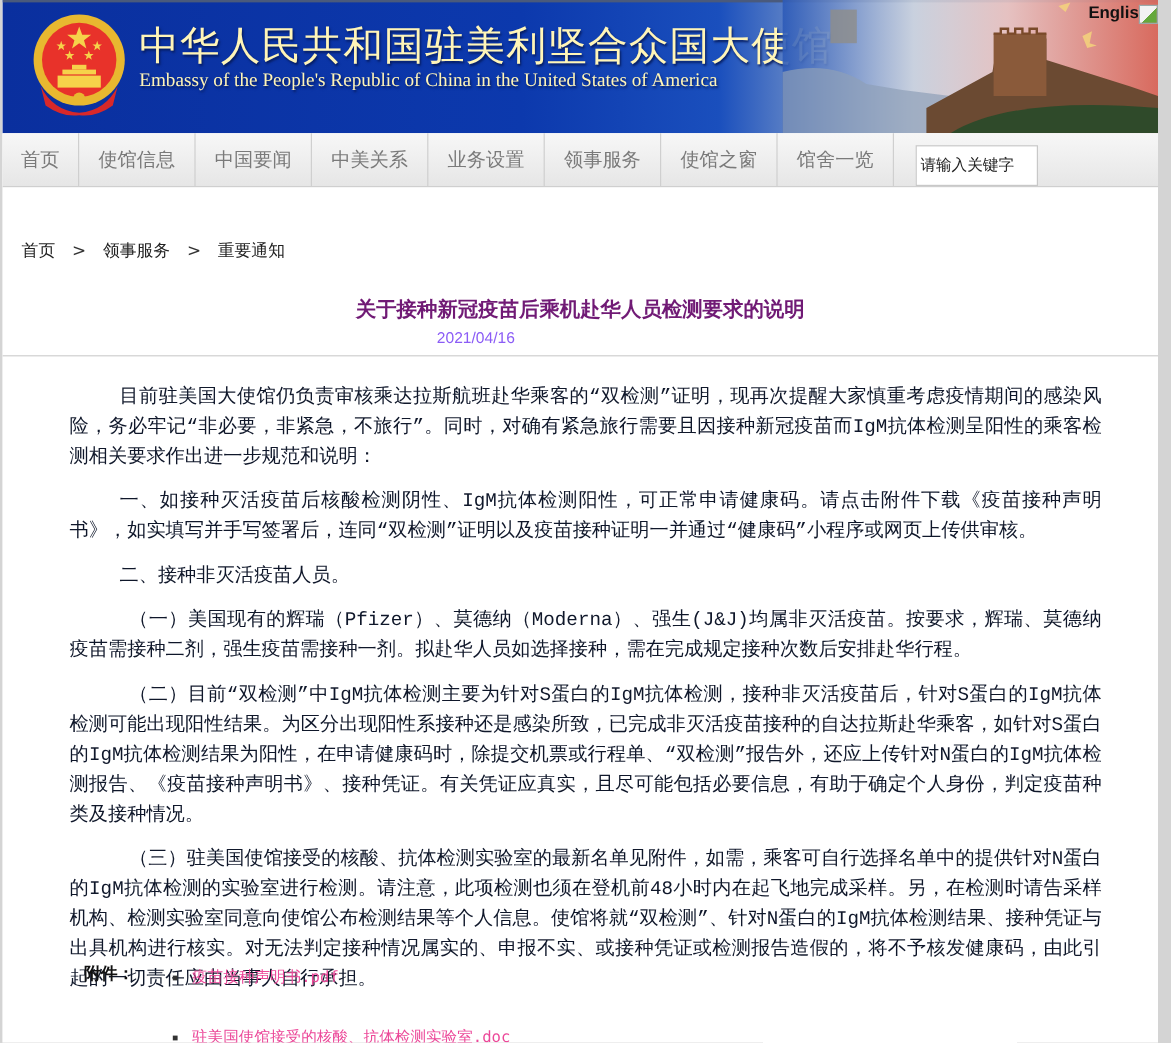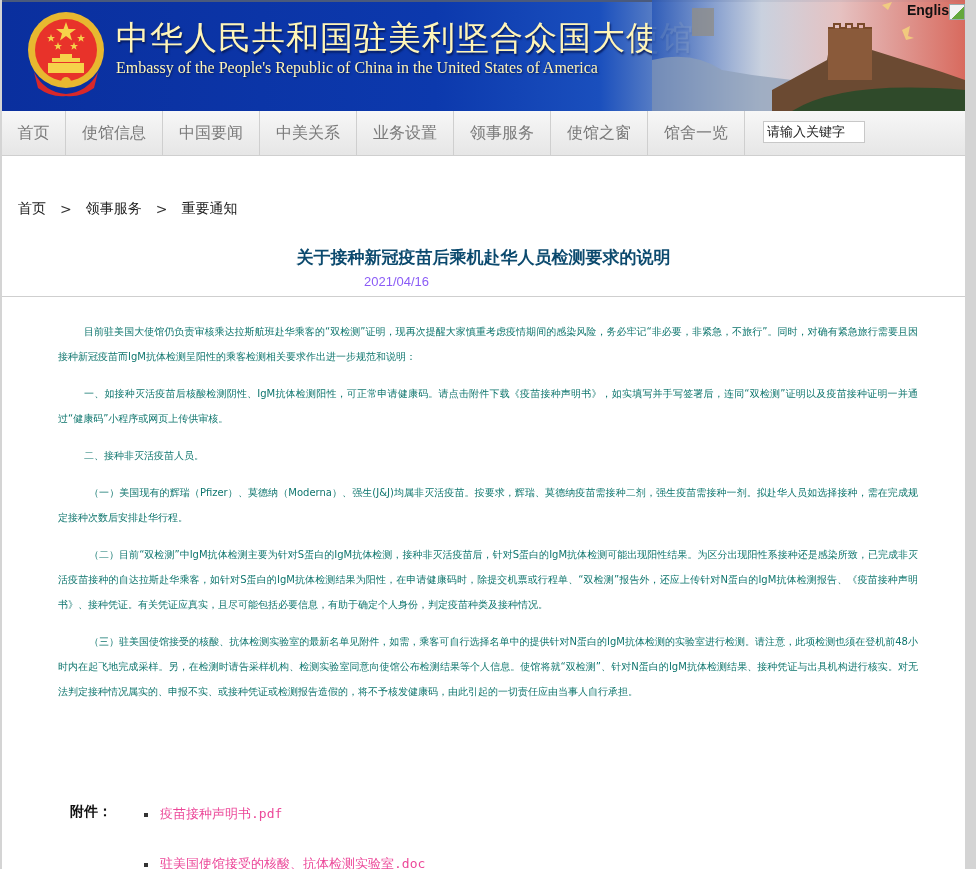--- a/index.html
+++ b/index.html
@@ -17,34 +17,34 @@
   .banner-cn { position: absolute; left: 114px; top: 16px; font-family: "DejaVu Serif", "Liberation Serif", serif; font-size: 33px; color: #fff5b8; letter-spacing: 1px; text-shadow: 1px 2px 2px #061a5a; white-space: nowrap; }
   .banner-en { position: absolute; left: 114px; top: 59px; font-family: "Liberation Serif", "DejaVu Serif", serif; font-size: 16px; color: #fff5b8; text-shadow: 1px 1px 2px #061a5a; white-space: nowrap; }
   .wall { position: absolute; left: 650px; top: 0; width: 313px; height: 111px; }
   .lang-link { position: absolute; right: 16px; top: 2px; font-family: "Liberation Sans", sans-serif; font-weight: bold; font-size: 14px; color: #111; text-decoration: none; text-align: center; }
   .broken-img { position: absolute; right: 0px; top: 4px; width: 16px; height: 16px; background: linear-gradient(135deg, #f2f2f2 55%, #64a83c 55%); border: 1px solid #9aa; }
 
   
   .nav { position: absolute; left: 0; top: 111px; width: 963px; height: 45px;
     background: linear-gradient(#f7f7f7, #e6e6e6); border-bottom: 1px solid #cfcfcf; display: flex; }
   .nav-item { height: 44px; display: flex; align-items: center; justify-content: center; font-size: 16px; color: #7a7a7a; border-right: 1px solid #cfcfcf; cursor: pointer; }
-  .nav-search { margin-left: 18px; margin-top: 10px; width: 102px; height: 22px; border: 1px solid #c8c8c8; background: #fff; font-size: 13px; color: #222; padding: 2px 3px; font-family: "DejaVu Sans", sans-serif; }
+  .nav-search { margin-left: 18px; margin-top: 10px; width: 102px; height: 34px; border: 1px solid #c8c8c8; background: #fff; font-size: 13px; color: #222; padding: 2px 3px; font-family: "DejaVu Sans", sans-serif; }
 
   
   .breadcrumb { position: absolute; left: 16px; top: 200px; font-size: 14px; color: #222; display: flex; align-items: center; }
   .breadcrumb a { color: #222; text-decoration: none; }
   .breadcrumb .sep { margin: 0 14px; color: #333; }
 
   
-  .article-title { position: absolute; left: 0; width: 963px; top: 246px; text-align: center; font-family: "DejaVu Serif", "Liberation Serif", serif; font-weight: bold; font-size: 17px; color: #0c4a6e; }
+  .article-title { position: absolute; left: 0; width: 963px; top: 246px; text-align: center; font-family: "DejaVu Serif", "Liberation Serif", serif; font-weight: bold; font-size: 17px; color: #701a75; }
   .article-date { position: absolute; left: 362px; top: 274px; font-family: "Liberation Sans", sans-serif; font-size: 13px; color: #8b5cf6; }
   .rule { position: absolute; left: 0; top: 296px; width: 963px; height: 1px; background: #cfcfcf; }
 
   
-  .article-body { position: absolute; left: 56px; top: 319px; width: 860px; font-size: 10px; color: #0f766e; line-height: 25px; }
+  .article-body { position: absolute; left: 56px; top: 319px; width: 860px; font-size: 16px; color: #0f172a; line-height: 25px; font-family: Liberation Mono, monospace; }
   .article-body p { text-indent: 2.6em; margin-bottom: 12px; text-align: justify; }
   .article-body p.indent-more { text-indent: 3.1em; }
 
   
   .attach-label { position: absolute; left: 68px; top: 803px; font-weight: bold; font-size: 14px; color: #111; }
   .attach-list { position: absolute; left: 142px; top: 805px; list-style: none; }
   .attach-list li { font-family: "DejaVu Sans Mono", "Liberation Mono", monospace; font-size: 13px; color: #222; height: 50px; display: flex; align-items: flex-start; }
   .attach-list .bullet { width: 4px; height: 4px; background: #333; margin-top: 8px; margin-right: 12px; }
   .attach-list a { color: #ec4899; text-decoration: none; }
 

